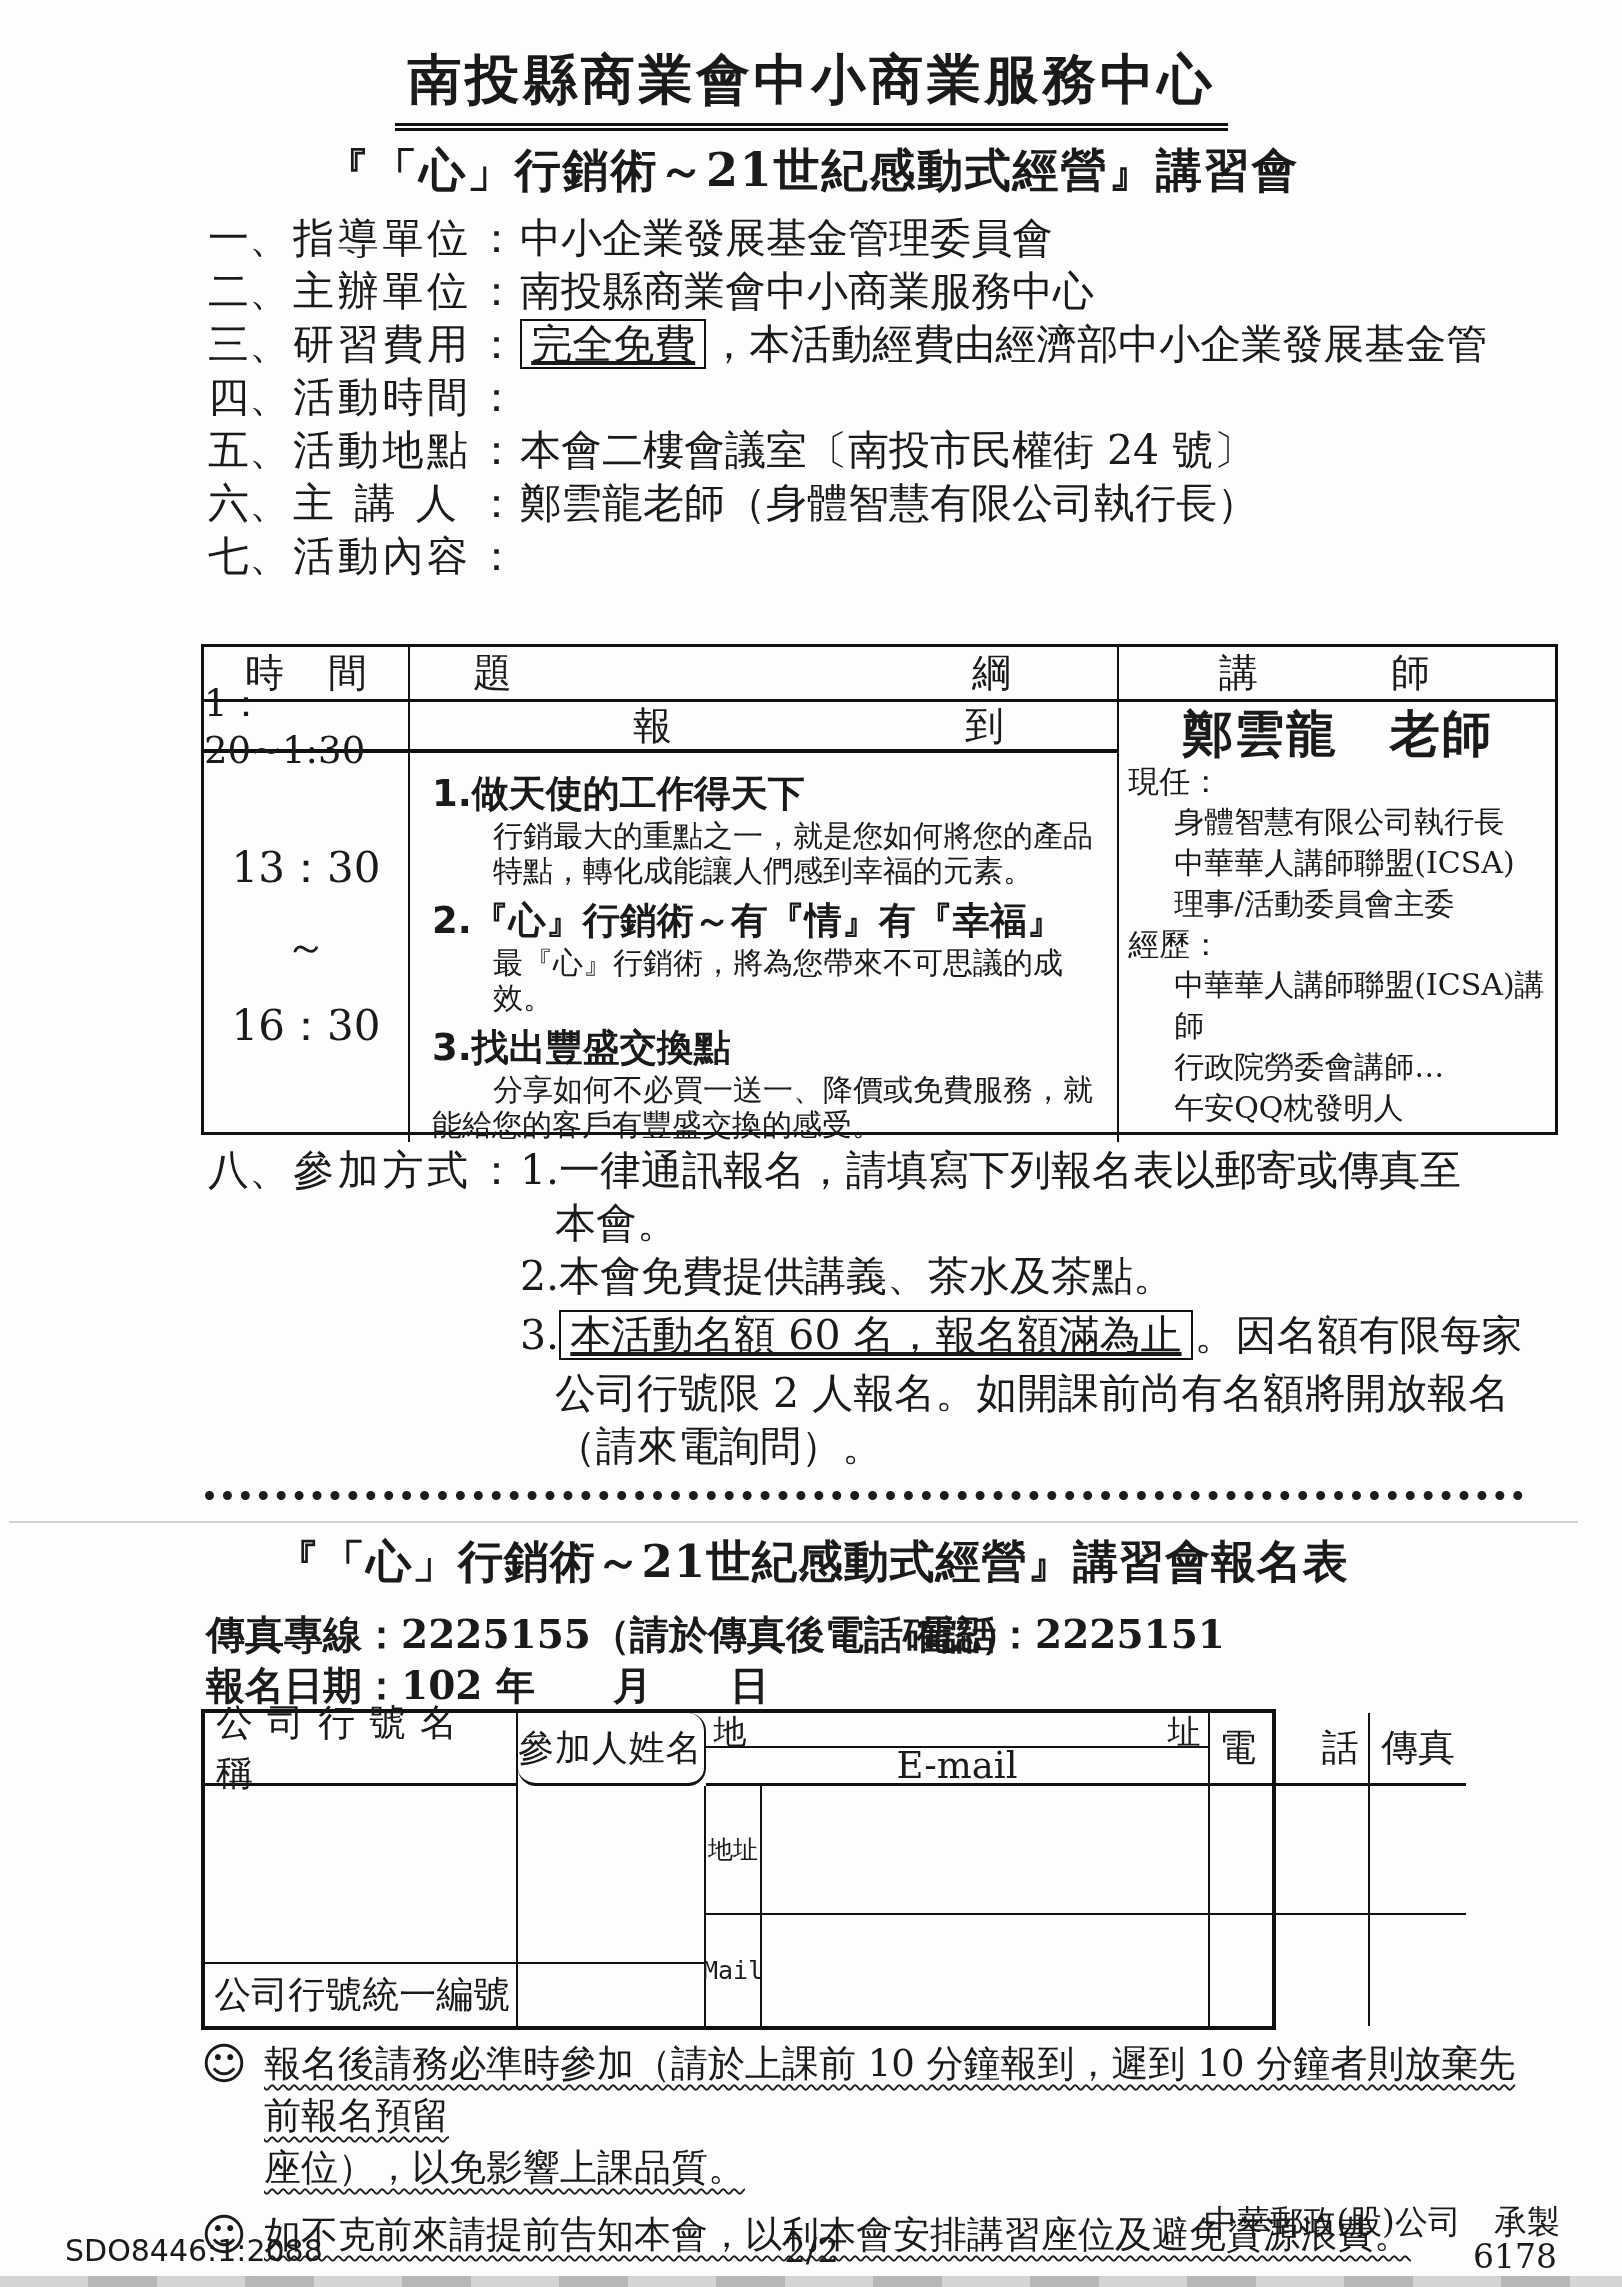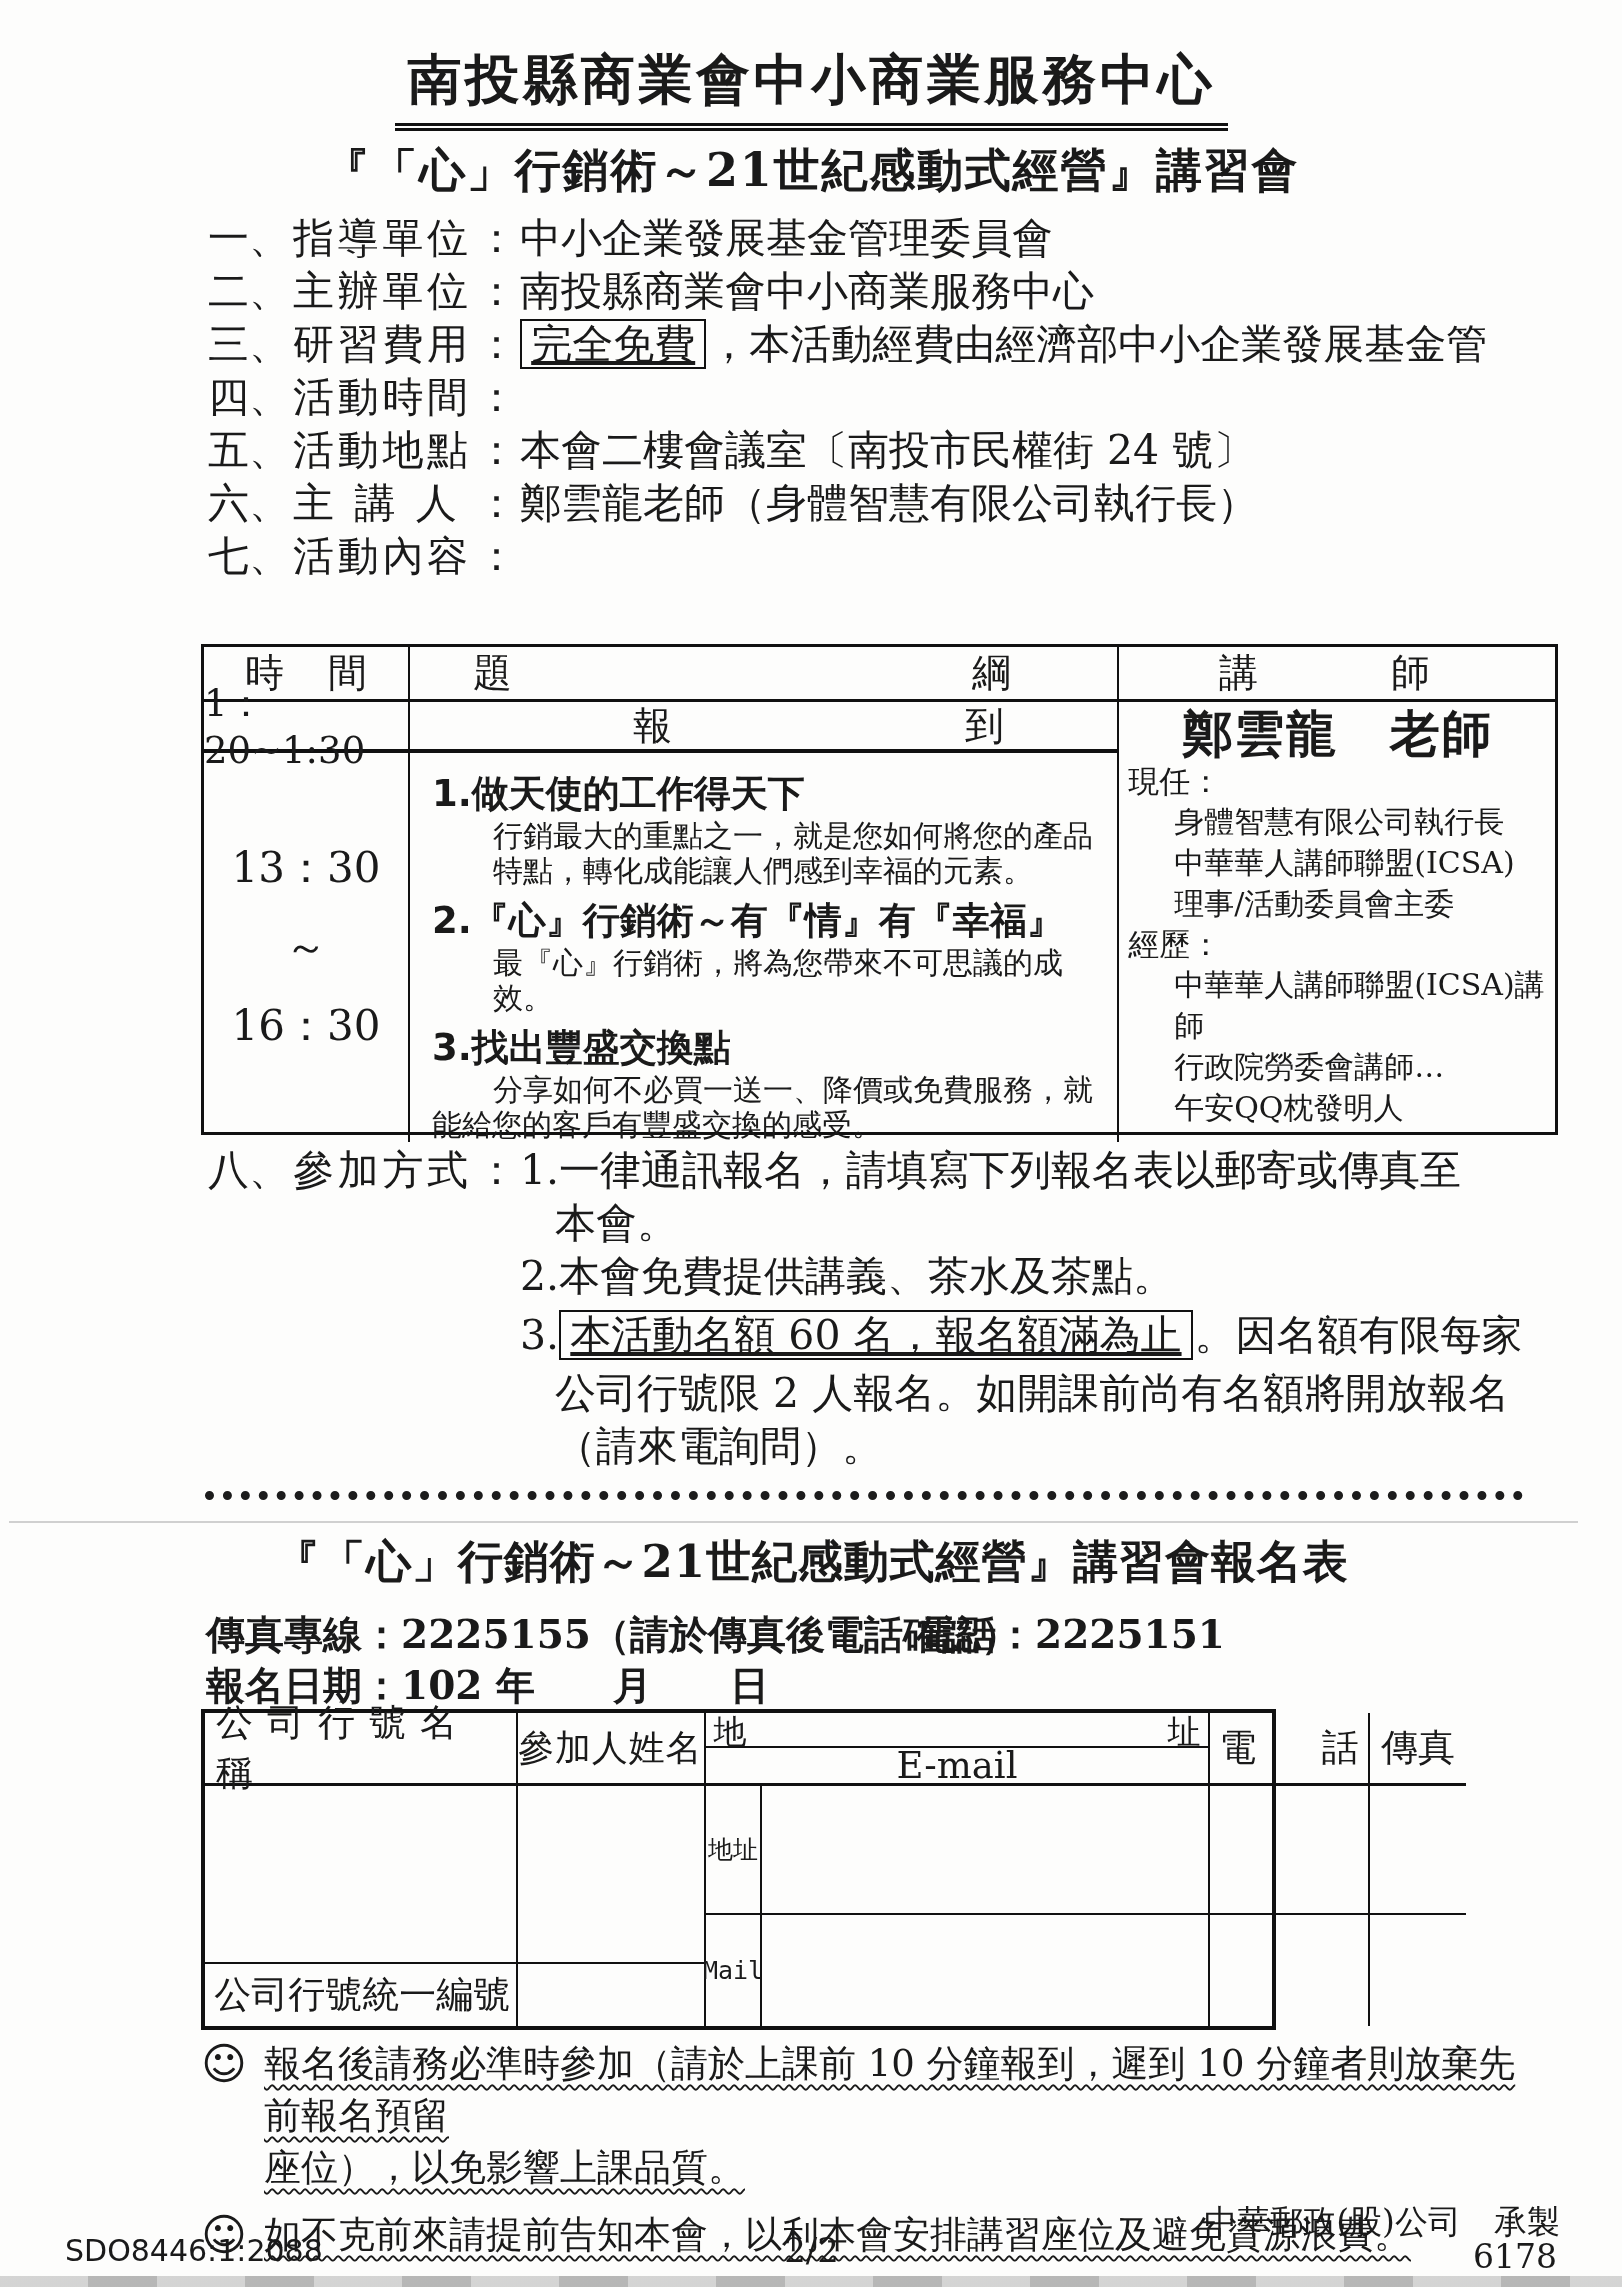--- a/index.html
+++ b/index.html
@@ -76,21 +76,21 @@
   .rtable{
     position:absolute;left:201px;top:1709px;width:1075px;height:321px;
     border:4.6px solid #111;box-sizing:border-box;
     display:grid;grid-template-columns:313px 188px 56px 448px 160px 1fr;
     grid-template-rows:35px 38px 129px 49px auto;
   }
   .rtable > div{box-sizing:border-box;}
   .r-h-company{grid-column:1;grid-row:1 / span 2;display:flex;align-items:center;
     padding-left:11px;font-size:37px;letter-spacing:14px;border-right:2.8px solid #111;border-bottom:3.7px solid #111;}
   .r-h-name{grid-column:2;grid-row:1 / span 2;display:flex;align-items:center;
-    font-size:36px;letter-spacing:0.9px;border-right:2.8px solid #111;border-bottom:3.7px solid #111;}
+    font-size:36px;letter-spacing:0.9px;border-right:2.8px solid #111;border-bottom:3.7px solid #111;border-radius:18px;}
   .r-h-addr{grid-column:3 / span 2;grid-row:1;display:flex;align-items:flex-start;justify-content:space-between;
     padding:0 7.4px;font-size:33px;line-height:37px;border-right:2.8px solid #111;border-bottom:2.8px solid #111;}
   .r-h-email{grid-column:3 / span 2;grid-row:2;display:flex;align-items:center;justify-content:center;
     font-size:37px;border-right:2.8px solid #111;border-bottom:3.7px solid #111;}
   .r-h-phone{grid-column:5;grid-row:1 / span 2;display:flex;align-items:center;justify-content:space-between;
     padding:0 9.2px;font-size:37px;border-right:2.8px solid #111;border-bottom:3.7px solid #111;}
   .r-h-fax{grid-column:6;grid-row:1 / span 2;display:flex;align-items:center;justify-content:space-between;
     padding:0 11px;font-size:37px;border-bottom:3.7px solid #111;}
   .r-company-body{grid-column:1;grid-row:3 / span 2;border-right:2.8px solid #111;border-bottom:2.8px solid #111;}
   .r-name-body{grid-column:2;grid-row:3 / span 2;border-right:2.8px solid #111;border-bottom:2.8px solid #111;}

